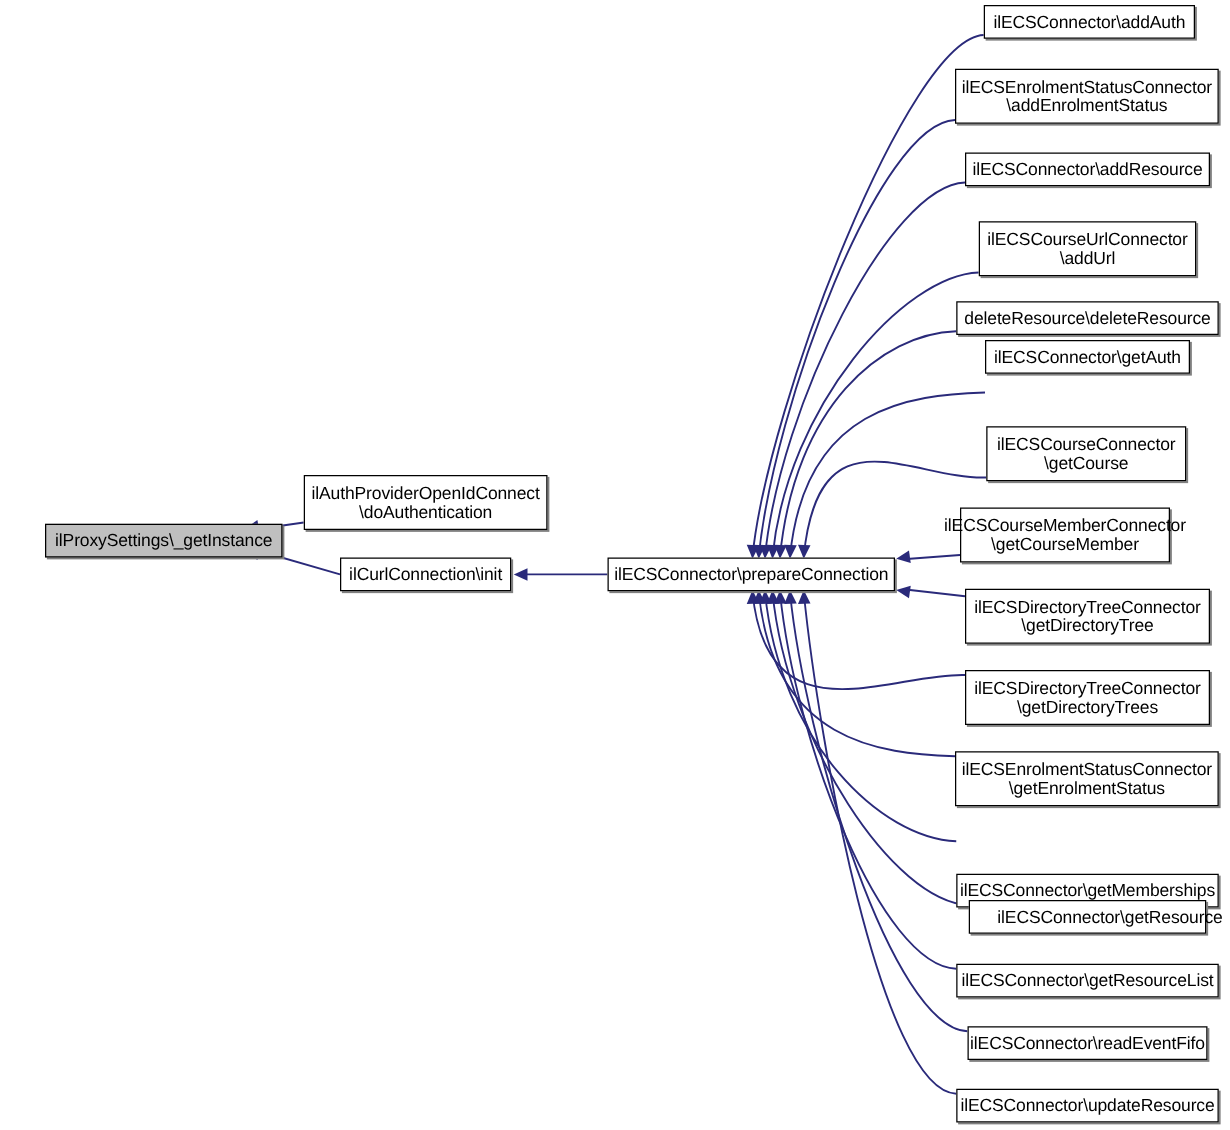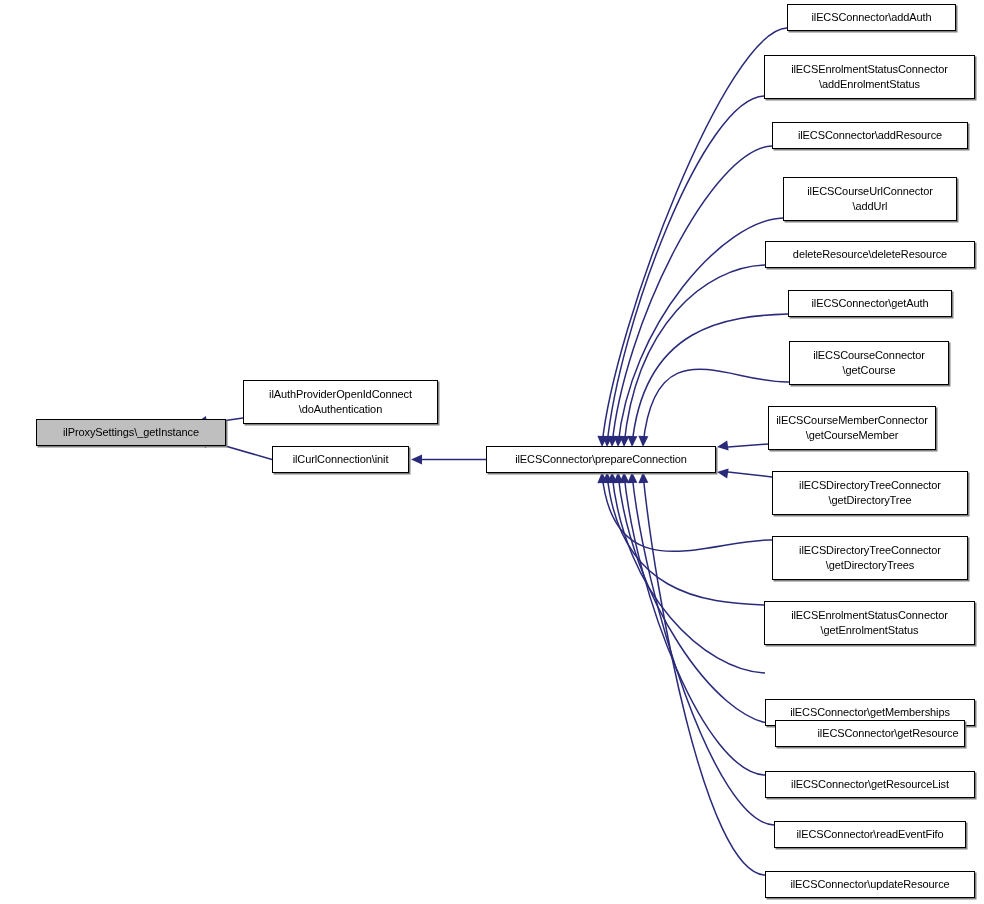--- a/index.html
+++ b/index.html
@@ -22,21 +22,21 @@
     width: 984px;
     height: 904px;
     pointer-events: none;
   }
   .node {
     position: absolute;
     box-sizing: border-box;
     border: 1px solid #000000;
     background: #ffffff;
     color: #000000;
-    font-size: 11px;
+    font-size: 14px;
     line-height: 15.5px;
     text-align: center;
     display: flex;
     align-items: center;
     justify-content: center;
     white-space: pre;
     letter-spacing: -0.1px;
     box-shadow: 1.5px 1.5px 0 0 #808080;
     z-index: 2;
   }
@@ -95,21 +95,21 @@
 \doAuthentication</span></div>
       <div class="node" style="left: 272px; top: 446px; width: 137px; height: 27px;"><span>ilCurlConnection\init</span></div>
       <div class="node" style="left: 486px; top: 446px; width: 230px; height: 27px;"><span>ilECSConnector\prepareConnection</span></div>
       <div class="node" style="left: 787px; top: 4px; width: 169px; height: 27px;"><span>ilECSConnector\addAuth</span></div>
       <div class="node" style="left: 764px; top: 55px; width: 211px; height: 44px;"><span>ilECSEnrolmentStatusConnector
 \addEnrolmentStatus</span></div>
       <div class="node" style="left: 772px; top: 122px; width: 196px; height: 27px;"><span>ilECSConnector\addResource</span></div>
       <div class="node" style="left: 783px; top: 177px; width: 174px; height: 44px;"><span>ilECSCourseUrlConnector
 \addUrl</span></div>
       <div class="node" style="left: 765px; top: 241px; width: 210px; height: 27px;"><span>deleteResource\deleteResource</span></div>
-      <div class="node" style="left: 788px; top: 290px; width: 164px; height: 27px;"><span>ilECSConnector\getAuth</span></div>
+      <div class="node" style="left: 788px; top: 272px; width: 164px; height: 27px;"><span>ilECSConnector\getAuth</span></div>
       <div class="node" style="left: 789px; top: 341px; width: 160px; height: 44px;"><span>ilECSCourseConnector
 \getCourse</span></div>
       <div class="node" style="left: 768px; top: 406px; width: 168px; height: 44px;"><span>ilECSCourseMemberConnector
 \getCourseMember</span></div>
       <div class="node" style="left: 772px; top: 471px; width: 196px; height: 44px;"><span>ilECSDirectoryTreeConnector
 \getDirectoryTree</span></div>
       <div class="node" style="left: 772px; top: 536px; width: 196px; height: 44px;"><span>ilECSDirectoryTreeConnector
 \getDirectoryTrees</span></div>
       <div class="node" style="left: 764px; top: 601px; width: 211px; height: 44px;"><span>ilECSEnrolmentStatusConnector
 \getEnrolmentStatus</span></div>

